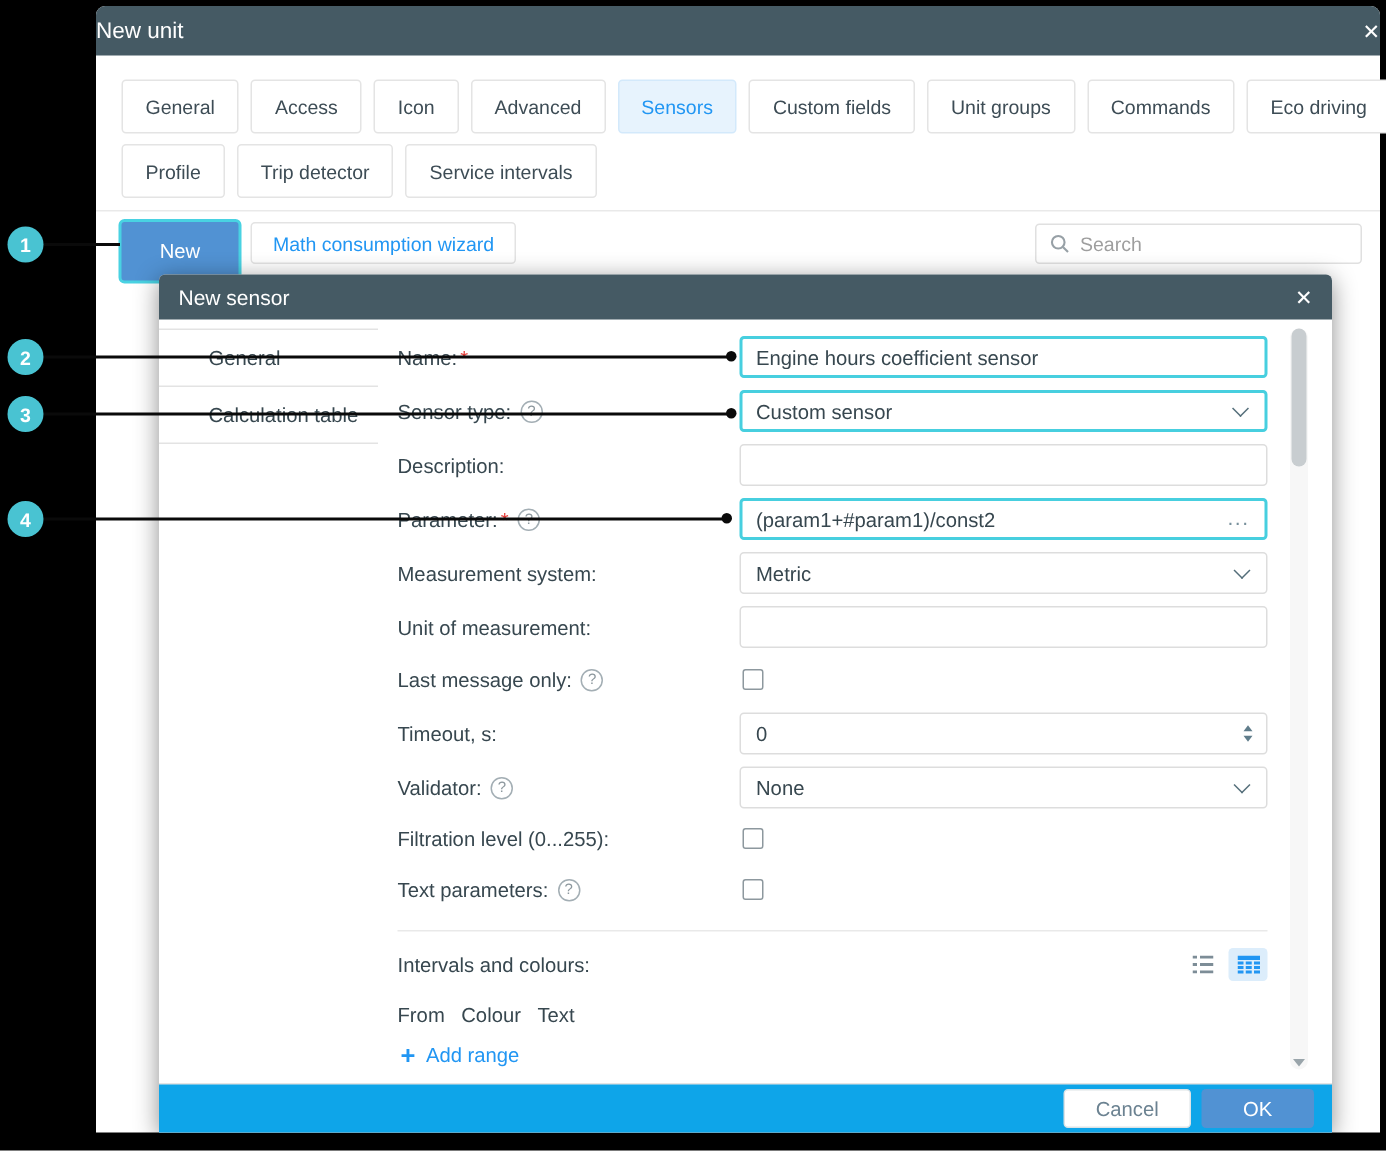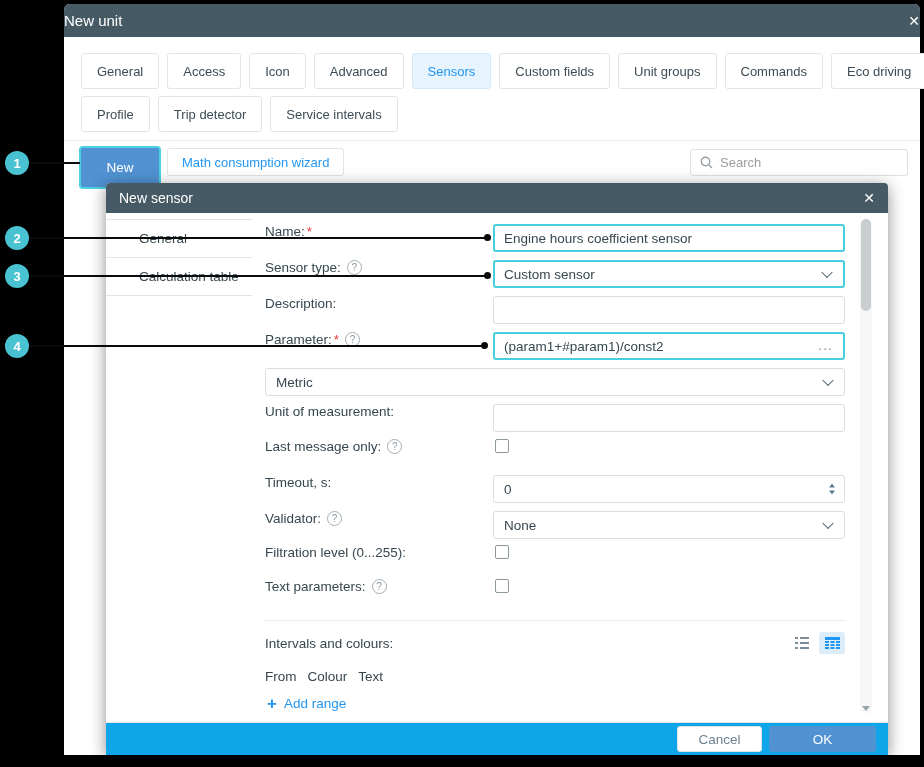--- a/index.html
+++ b/index.html
@@ -26,21 +26,21 @@
   .search-box input::placeholder { color:#9e9e9e; }
 
   
   .sensor-dialog { position:absolute; left:106px; top:183px; width:782px; height:572px; background:#fff; border-radius:4px 4px 0 0; box-shadow:0 3px 16px rgba(0,0,0,.45); z-index:10; }
   .sensor-header { position:absolute; top:0; left:0; right:0; height:30px; background:#455a64; border-radius:4px 4px 0 0; display:flex; align-items:center; padding:0 13px; }
   .sensor-header .dlg-title { font-size:14px; }
 
   .side-tabs { position:absolute; left:0; top:36px; width:146px; border-top:1px solid #e3e3e3; }
   .side-tab { height:38px; display:flex; align-items:center; padding-left:33px; border-bottom:1px solid #e3e3e3; font-size:13.5px; color:#37474f; cursor:pointer; }
 
-  .frow { position:absolute; left:159px; width:580px; height:28px; display:flex; align-items:flex-start; }
+  .frow { position:absolute; left:159px; width:580px; height:28px; display:flex; align-items:center; }
   .flabel { flex:0 0 228px; display:flex; align-items:center; gap:6px; font-size:13.5px; color:#37474f; }
   .req { color:#e53935; margin-left:-4px; }
   .help { width:15px; height:15px; border:1px solid #a3aeb4; border-radius:50%; color:#8d989e; font-size:10px; line-height:13px; text-align:center; flex:0 0 15px; cursor:pointer; }
   .help::after { content:"?"; }
   .fcontrol { flex:1; position:relative; display:flex; align-items:center; }
 
   .tinput { width:100%; height:28px; border:1px solid #ddd; border-radius:3px; padding:0 10px; font-size:13.5px; color:#37474f; font-family:inherit; background:#fff; outline:none; }
   .tinput.hl, .tselect.hl { border:2px solid #47cfdf; padding-left:9px; }
   .tselect { width:100%; height:28px; border:1px solid #ddd; border-radius:3px; padding:0 26px 0 10px; font-size:13.5px; color:#37474f; display:flex; align-items:center; position:relative; background:#fff; cursor:pointer; }
   .chev { position:absolute; right:12px; top:50%; width:8px; height:8px; border-right:1.6px solid #546e7a; border-bottom:1.6px solid #546e7a; transform:translateY(-70%) rotate(45deg); }
@@ -62,21 +62,21 @@
   .add-range { position:absolute; left:161px; top:512px; display:flex; align-items:center; gap:7px; color:#2196f3; font-size:13.5px; cursor:pointer; }
   .add-range .plus { font-size:17px; font-weight:bold; line-height:1; }
 
   .vscroll { position:absolute; right:16px; top:36px; width:12px; height:494px; }
   .vscroll .track { position:absolute; inset:0; background:#f7f7f7; border-radius:6px; }
   .vscroll .thumb { position:absolute; left:1px; right:1px; top:0; height:92px; background:#c8cdd0; border-radius:5px; cursor:pointer; }
   .vscroll .down-arrow { position:absolute; bottom:2px; left:50%; transform:translateX(-50%); width:0; height:0; border-left:4px solid transparent; border-right:4px solid transparent; border-top:5px solid #9aa5ab; cursor:pointer; }
 
   .sensor-footer { position:absolute; left:0; right:0; bottom:0; height:33px; border-top:1px solid #e4e4e4; display:flex; align-items:center; justify-content:flex-end; gap:7px; padding-right:12px; background:#0ea5e9; }
   .btn-cancel { width:85px; height:26px; background:#fff; border:1px solid #dde3e6; border-radius:3px; color:#6b8291; font-size:13.5px; font-family:inherit; cursor:pointer; }
-  .btn-ok { width:107px; height:26px; background:#5192d3; border:none; border-radius:3px; color:#fff; font-size:13.5px; font-family:inherit; cursor:pointer; }
+  .btn-ok { width:75px; height:26px; background:#5192d3; border:none; border-radius:3px; color:#fff; font-size:13.5px; font-family:inherit; cursor:pointer; }
 
   
   .ann-line { position:absolute; height:1.5px; background:#0a0a0a; z-index:50; }
   .ann-dot { position:absolute; width:7px; height:7px; border-radius:50%; background:#0a0a0a; z-index:51; }
   .callout { position:absolute; left:5px; width:24px; height:24px; border-radius:50%; background:#49c3d2; color:#fff; font-size:13px; font-weight:bold; display:flex; align-items:center; justify-content:center; z-index:60; }
 </style>
 </head>
 <body>
 
 <div class="unit-dialog">
@@ -166,20 +166,23 @@
     </div>
     <div class="fcontrol">
       <div class="tinput hl pwrap">
         <span>(param1+#param1)/const2</span>
         <span class="more">...</span>
       </div>
     </div>
   </div>
 
   <div class="frow" style="top:185px">
+    <div class="flabel">
+      <span>Measurement system:</span>
+    </div>
     <div class="fcontrol">
       <div class="tselect">
         <span>Metric</span>
         <span class="chev"></span>
       </div>
     </div>
   </div>
 
   <div class="frow" style="top:221px">
     <div class="flabel">

